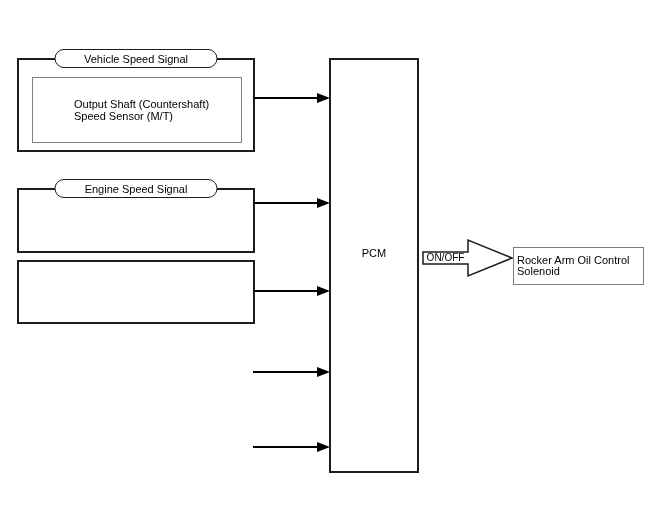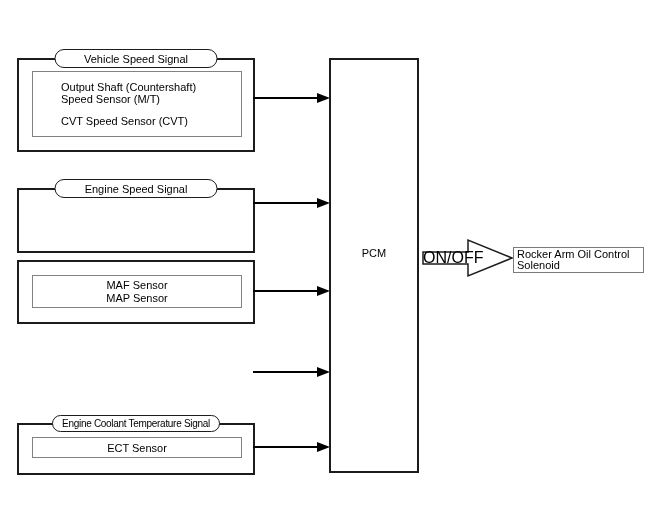--- a/index.html
+++ b/index.html
@@ -55,21 +55,21 @@
     position: absolute;
     left: 13px;
     width: 210px;
     border: 1px solid #828282;
     background: #ffffff;
     display: flex;
     flex-direction: column;
     justify-content: center;
     align-items: center;
   }
-  .g1 .inner { top: 11px; height: 66px; align-items: flex-start; padding-left: 28px; gap: 10px; }
+  .g1 .inner { top: 17px; height: 66px; align-items: flex-start; padding-left: 41px; gap: 10px; }
   .g2 .inner { top: 13px; height: 35px; }
   .g3 .inner { top: 13px; height: 33px; }
   .g4 .inner { top: 11px; height: 22px; }
   .g5 .inner { top: 12px; height: 21px; }
 
   .item { line-height: 12px; white-space: pre-line; }
   .g2 .item, .g3 .item { line-height: 13px; }
 
   
   .in-arrow { position: absolute; left: 253px; width: 77px; height: 10px; }
@@ -99,73 +99,60 @@
     justify-content: center;
     padding-bottom: 26px;
   }
 
   
   .out-arrow-svg { position: absolute; left: 422px; top: 238px; }
   .out-label {
     position: absolute;
     left: 423px; top: 252px; width: 45px;
     text-align: center;
-    font-size: 16px;
+    font-size: 10px;
     line-height: 12px;
     white-space: nowrap;
   }
 
   
   .target {
     position: absolute;
     left: 513px; top: 247px; width: 131px; min-height: 24px;
     border: 1px solid #7a7a7a;
     background: #ffffff;
-    padding: 1px 3px;
+    padding: 7px 3px;
     line-height: 11px;
   }
 </style>
 </head>
 <body>
 
 <div id="canvas">
 
   <div class="group g1">
     <div class="pill">
       <span>Vehicle Speed Signal</span>
     </div>
     <div class="inner">
       <div class="item">Output Shaft (Countershaft)
 Speed Sensor (M/T)</div>
-      <div class="item">CVT Speed Sensor (CVT)</div>
     </div>
   </div>
 
   <div class="group g2">
     <div class="pill">
       <span>Engine Speed Signal</span>
     </div>
   </div>
 
   <div class="group g3">
-    <div class="inner">
-      <div class="item">MAF Sensor</div>
-      <div class="item">MAP Sensor</div>
-    </div>
   </div>
 
 
-  <div class="group g5">
-    <div class="pill">
-      <span>Engine Coolant Temperature Signal</span>
-    </div>
-    <div class="inner">
-      <div class="item">ECT Sensor</div>
-    </div>
-  </div>
 
   <div class="in-arrow a1">
     <div class="shaft"></div>
     <div class="head"></div>
   </div>
   <div class="in-arrow a2">
     <div class="shaft"></div>
     <div class="head"></div>
   </div>
   <div class="in-arrow a3">

